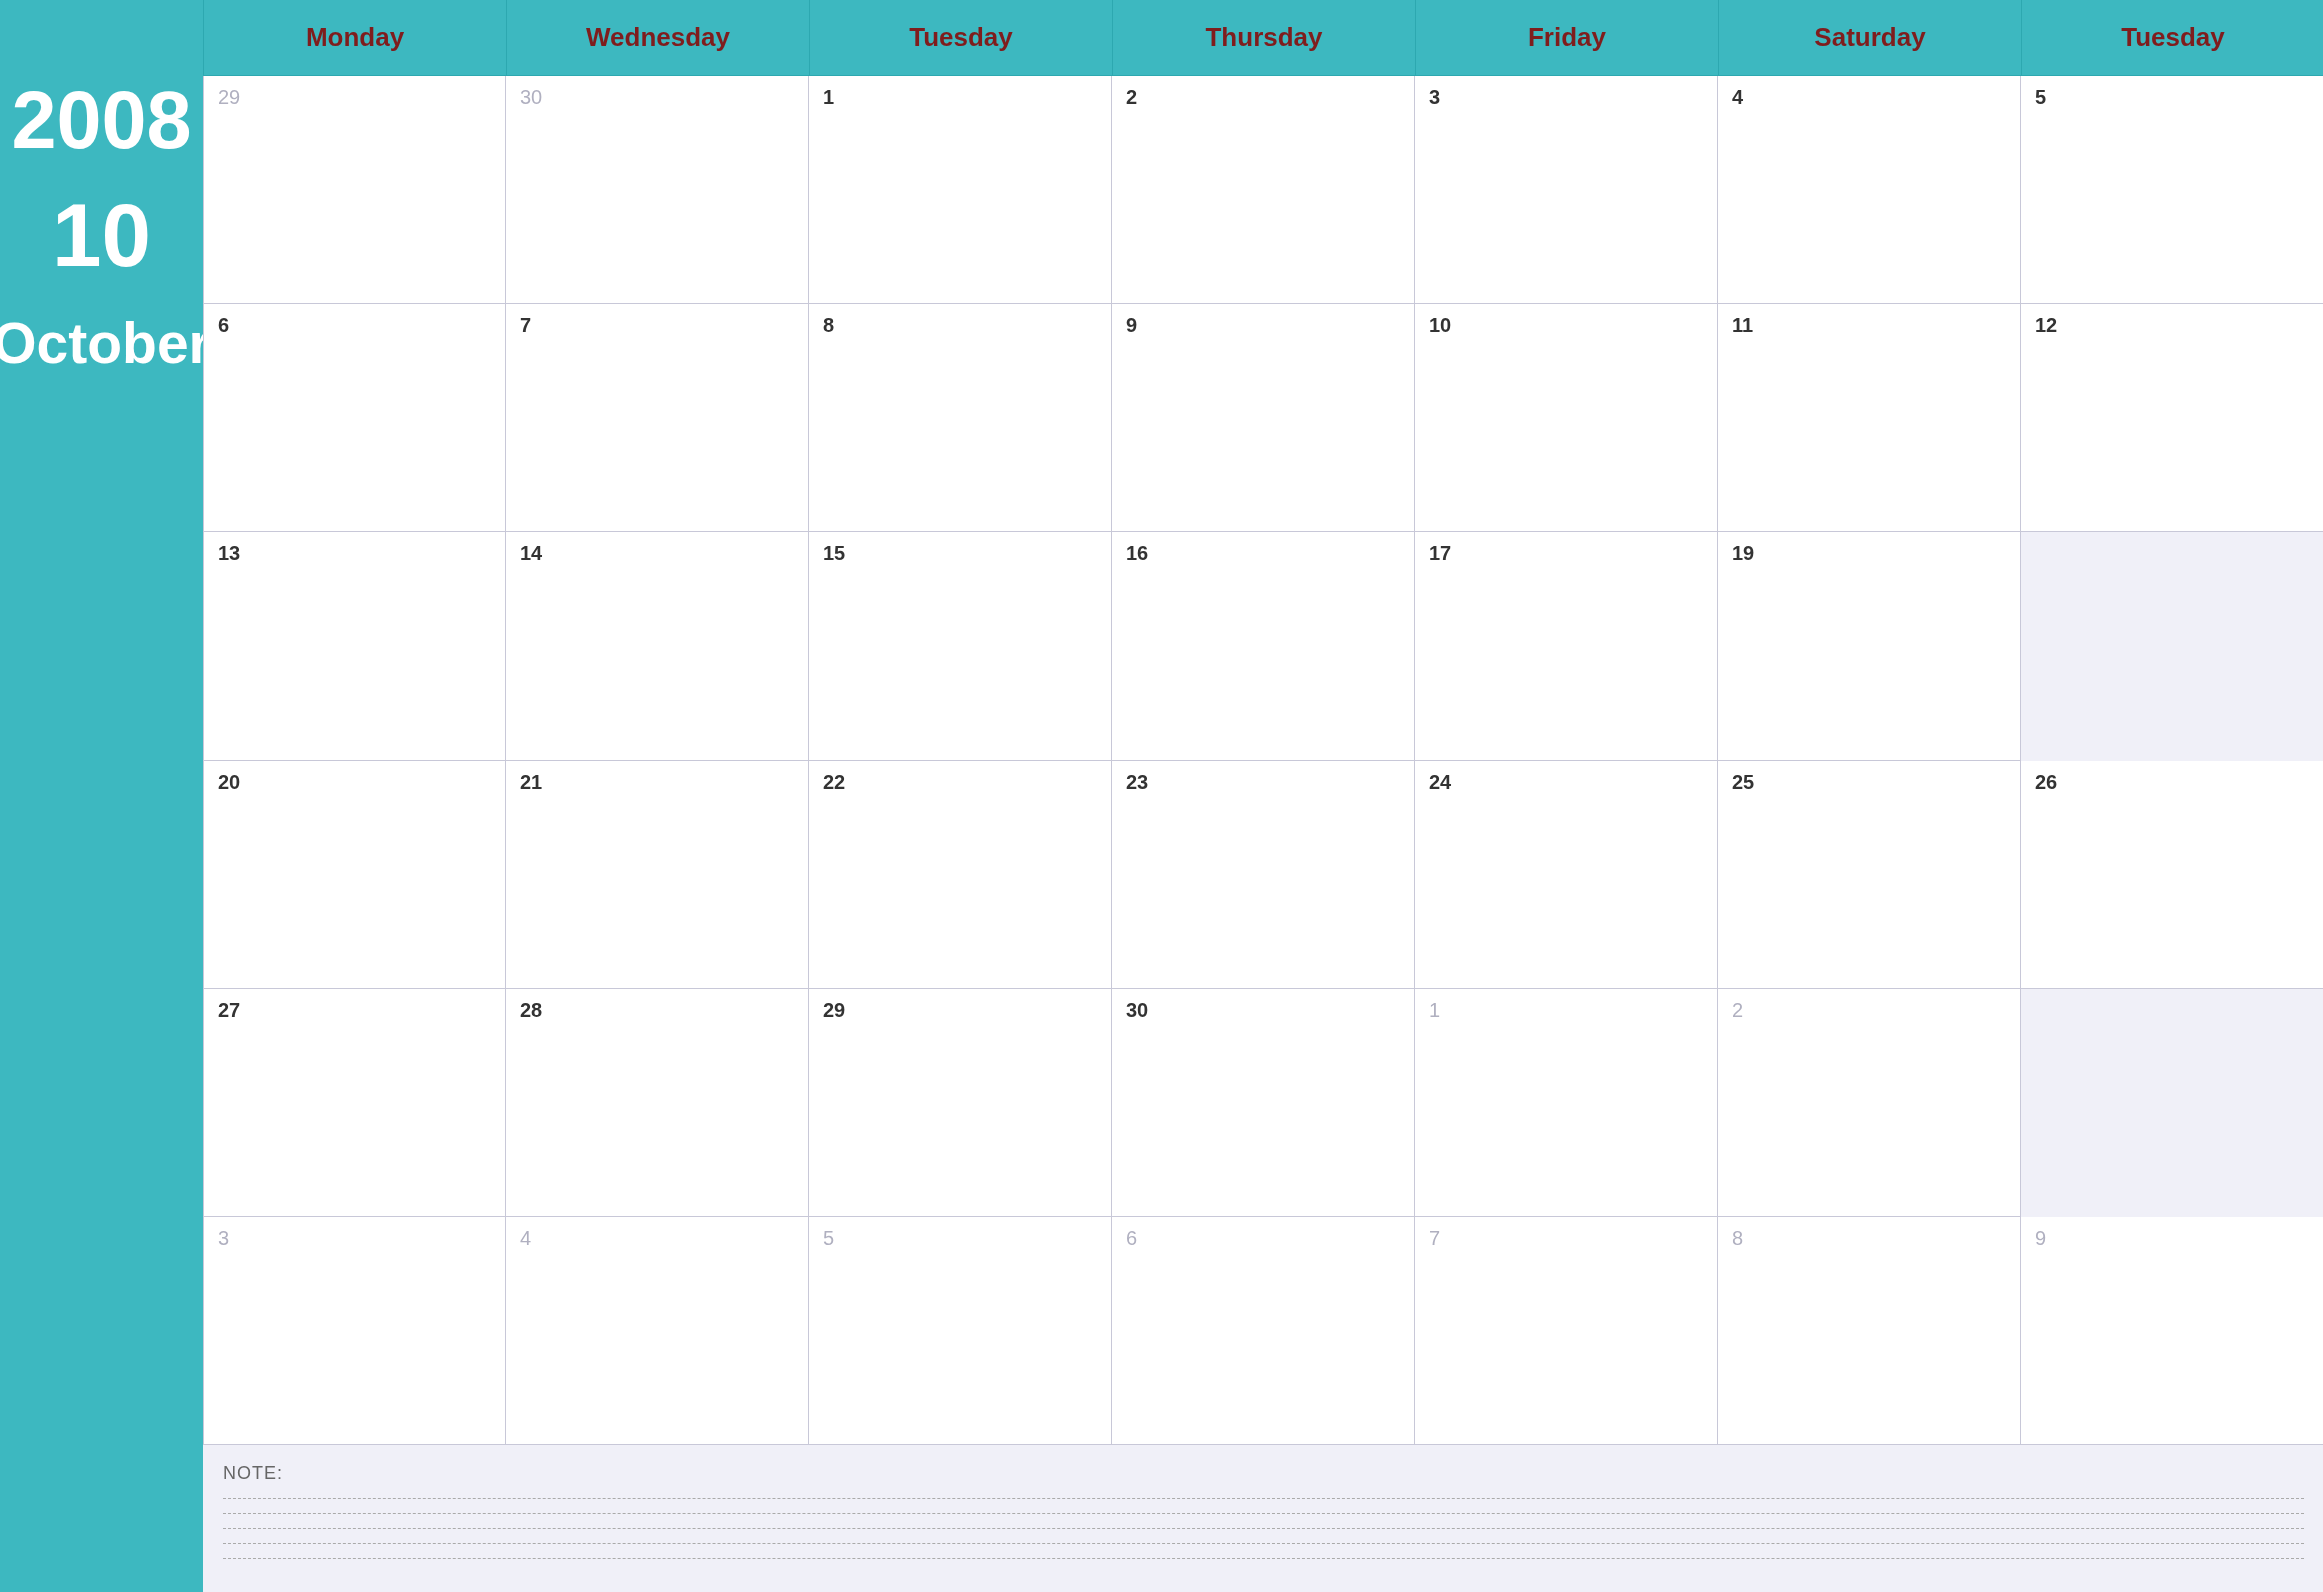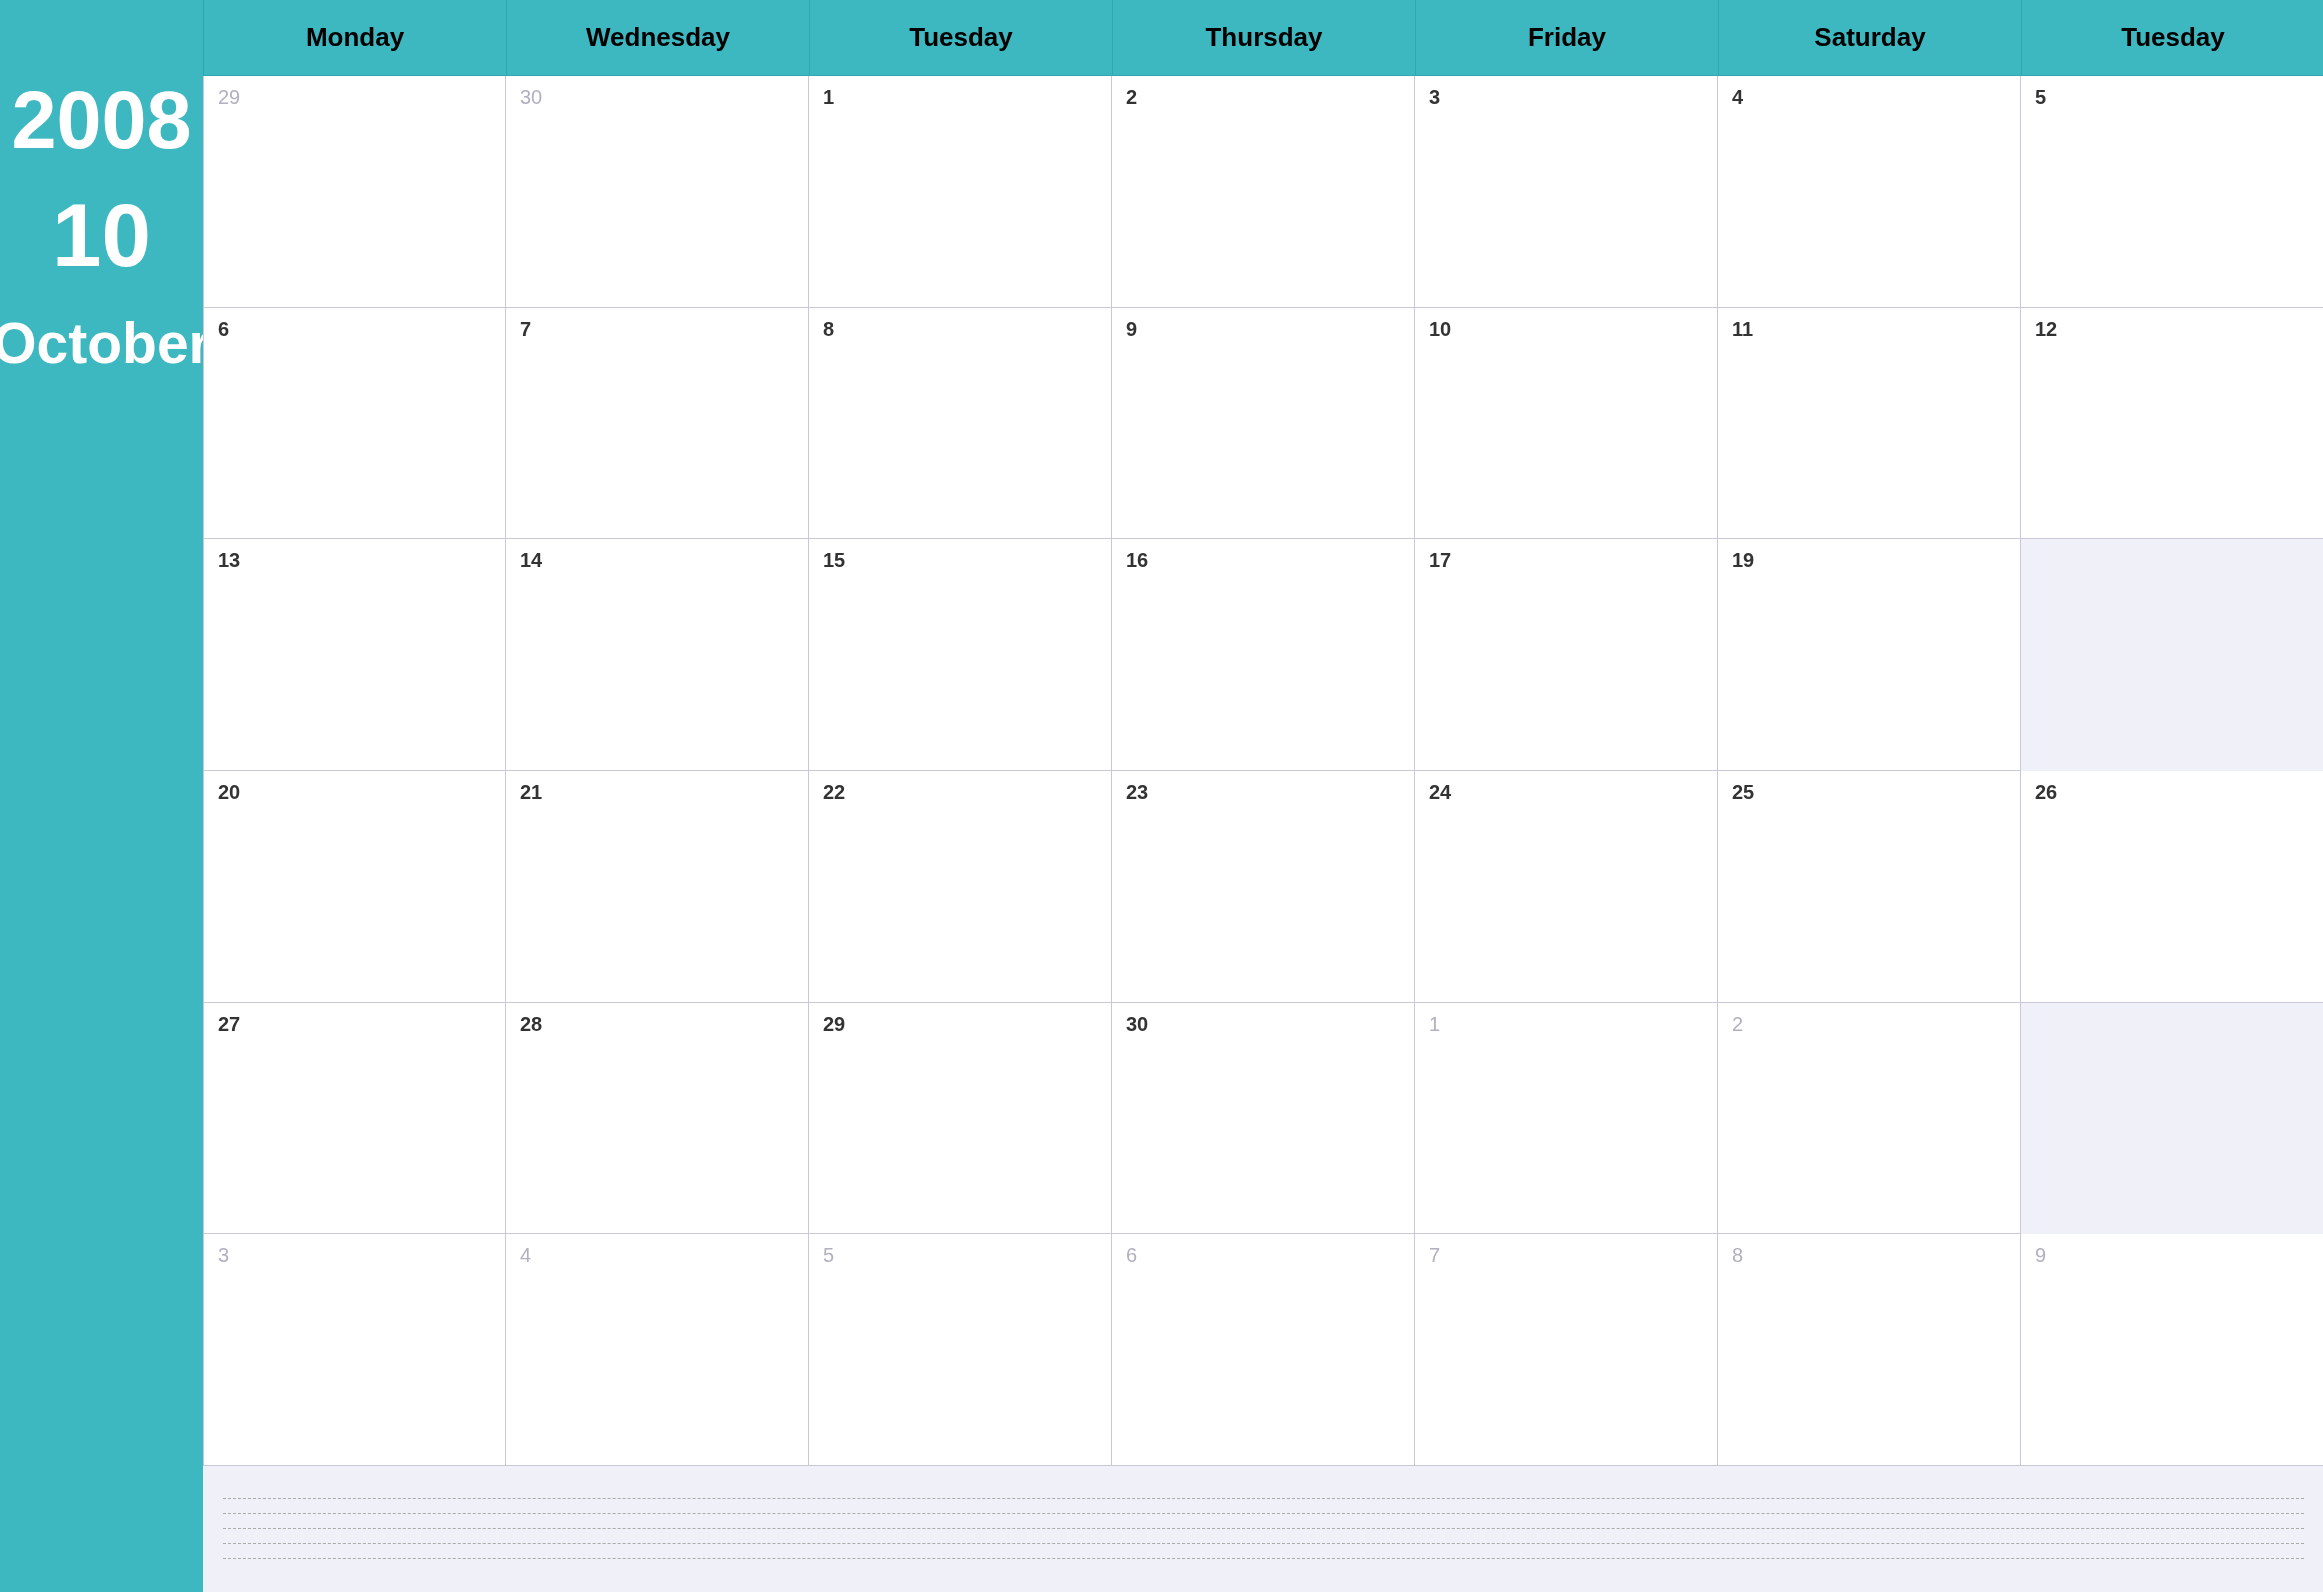--- a/index.html
+++ b/index.html
@@ -73,21 +73,21 @@
       flex-direction: column;
     }
 
     .day-headers {
       display: grid;
       grid-template-columns: repeat(7, 1fr);
     }
 
     .day-header {
       background: #3db8c0;
-      color: #000000;
+      color: #7f1d1d;
       font-size: 26px;
       font-weight: bold;
       text-align: center;
       padding: 22px 0;
       border-left: 1px solid #2da8b0;
       border-bottom: 1px solid #2da8b0;
     }
 
     .weeks-grid {
       display: grid;
@@ -300,20 +300,21 @@
             </div>
             <div class="day-cell">
               <div class="day-number outside-month">9</div>
             </div>
           </div>
         </div>
 
     </div>
 
     <div class="notes-section">
+      <div class="note-label">NOTE:</div>
       <div class="note-line"></div>
       <div class="note-line"></div>
       <div class="note-line"></div>
       <div class="note-line"></div>
       <div class="note-line"></div>
     </div>
   </div>
 </div>
 
 

